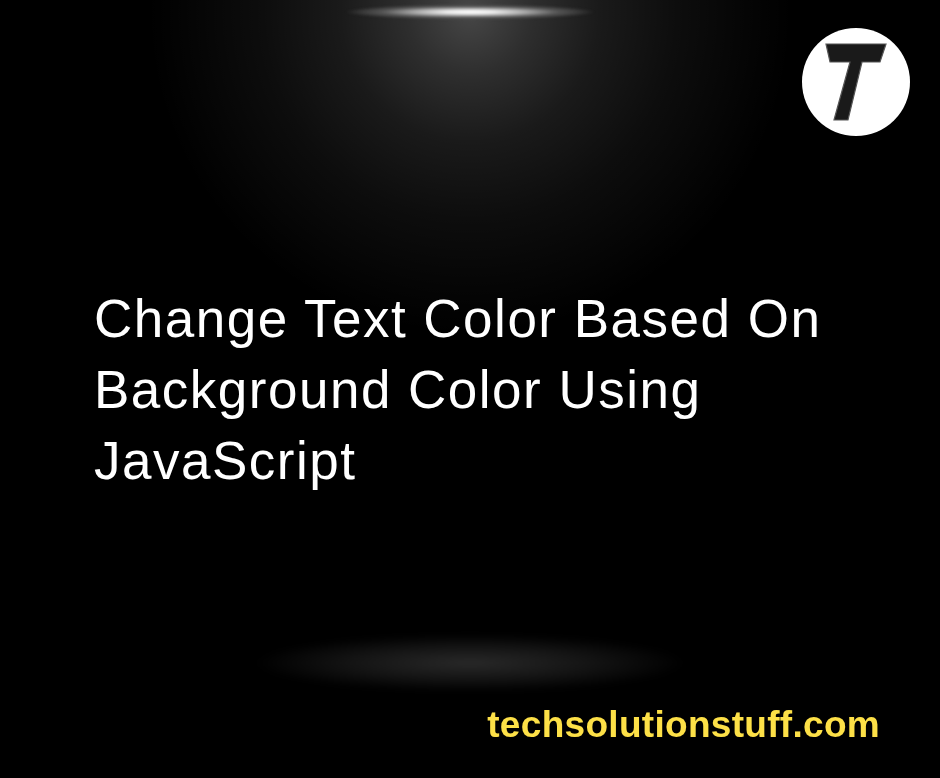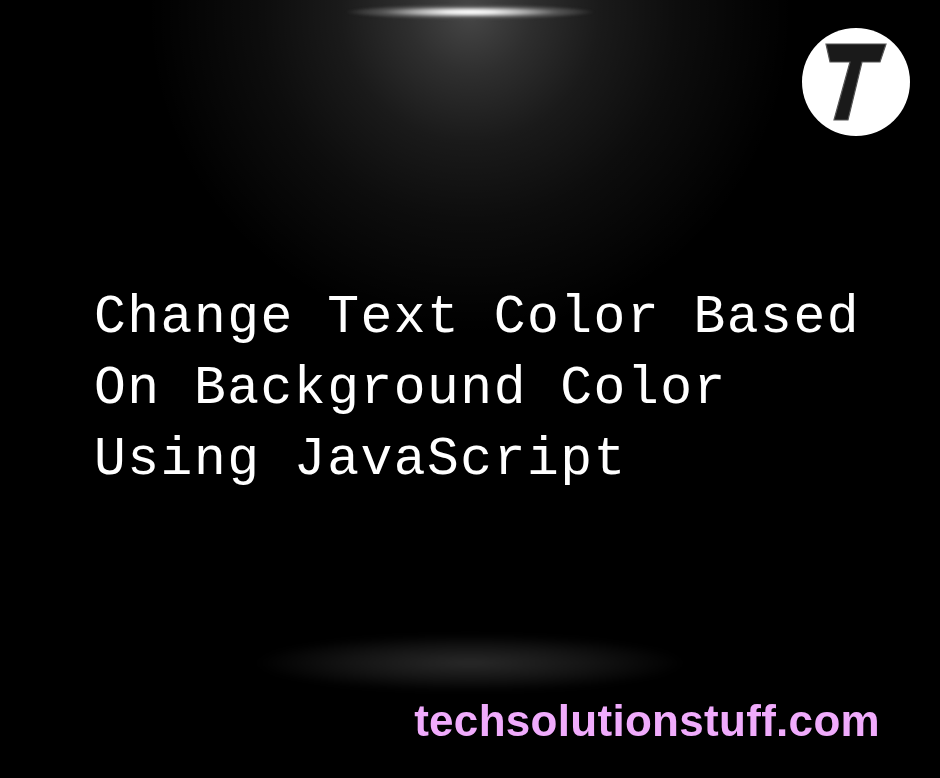--- a/index.html
+++ b/index.html
@@ -97,30 +97,30 @@
     .heading {
       position: absolute;
       top: 283px;
       left: 94px;
       right: 60px;
       color: #fff;
       font-size: 53px;
       line-height: 1.34;
       font-weight: 400;
       letter-spacing: 1.5px;
-      font-family: Liberation Mono, monospace;
+      font-family: Liberation Sans, sans-serif;
     }
     
     
     .website {
       position: absolute;
       bottom: 32px;
       right: 60px;
-      color: #f0abfc;
-      font-size: 44px;
+      color: #fde047;
+      font-size: 37px;
       font-weight: 600;
       font-family: 'Segoe UI', Arial, sans-serif;
       letter-spacing: 0.3px;
     }
   </style>
 </head>
 <body>
 
 <div class="stage">
 

